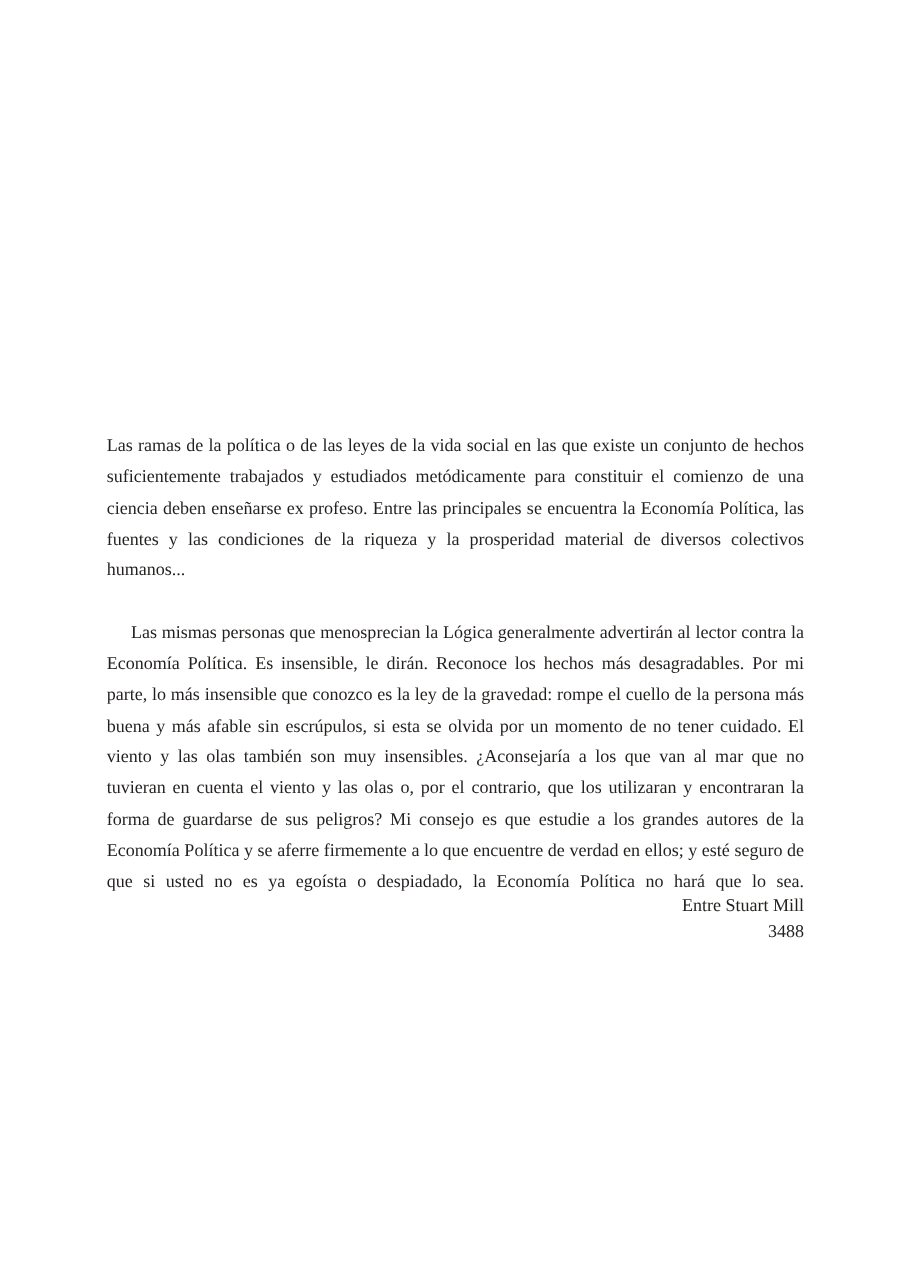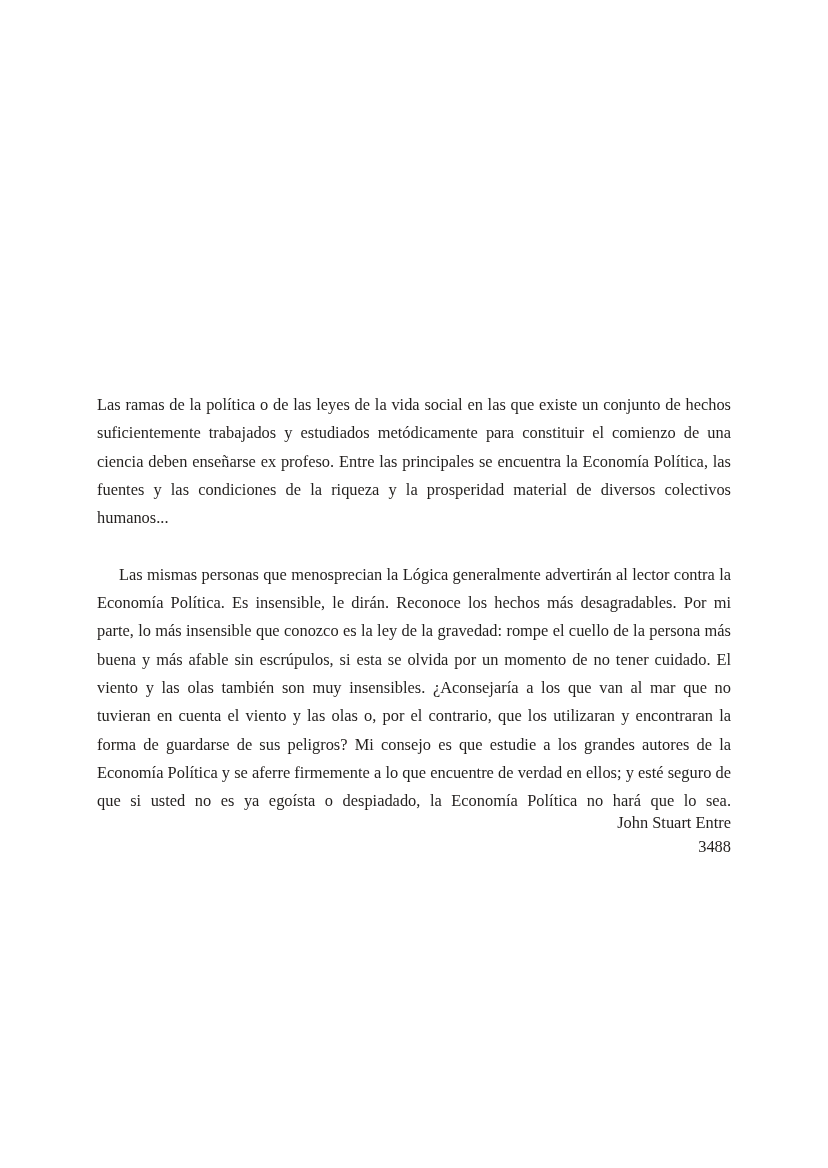--- a/index.html
+++ b/index.html
@@ -74,17 +74,17 @@
 <body>
 
 <div class="page">
 
   <div class="text-block">
     <p class="epigraph-paragraph first" style="text-align-last: left;">Las ramas de la política o de las leyes de la vida social en las que existe un conjunto de hechos suficientemente trabajados y estudiados metódicamente para constituir el comienzo de una ciencia deben enseñarse ex profeso. Entre las principales se encuentra la Economía Política, las fuentes y las condiciones de la riqueza y la prosperidad material de diversos colectivos humanos...</p>
     <p class="epigraph-paragraph indented" style="text-align-last: left;">Las mismas personas que menosprecian la Lógica generalmente advertirán al lector contra la Economía Política. Es insensible, le dirán. Reconoce los hechos más desagradables. Por mi parte, lo más insensible que conozco es la ley de la gravedad: rompe el cuello de la persona más buena y más afable sin escrúpulos, si esta se olvida por un momento de no tener cuidado. El viento y las olas también son muy insensibles. ¿Aconsejaría a los que van al mar que no tuvieran en cuenta el viento y las olas o, por el contrario, que los utilizaran y encontraran la forma de guardarse de sus peligros? Mi consejo es que estudie a los grandes autores de la Economía Política y se aferre firmemente a lo que encuentre de verdad en ellos; y esté seguro de que si usted no es ya egoísta o despiadado, la Economía Política no hará que lo sea.</p>
   </div>
 
   <div class="attribution">
-    <span class="attribution-line">John Stuart Entre</span>
+    <span class="attribution-line">Entre Stuart Mill</span>
     <span class="attribution-line">3488</span>
   </div>
 
 </div>
 
 </body></html>

